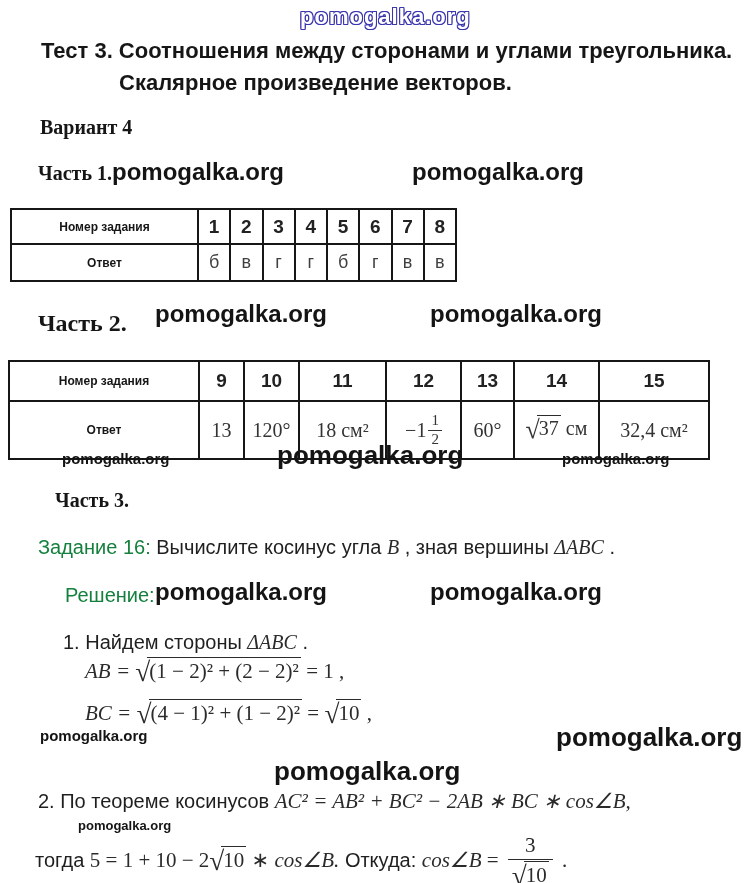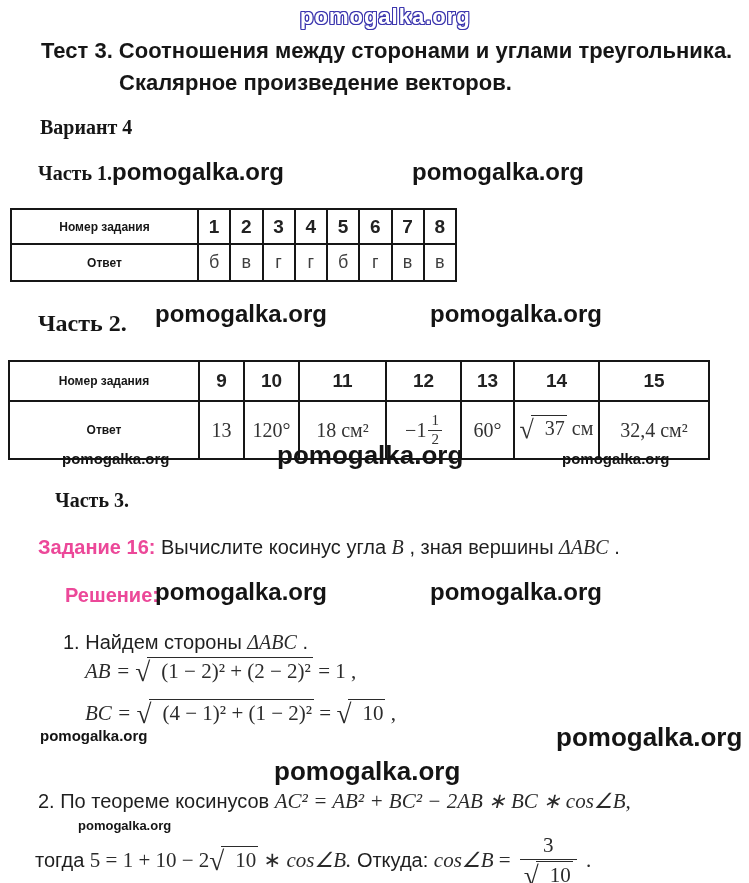--- a/index.html
+++ b/index.html
@@ -31,25 +31,25 @@
   td { border:2px solid #161616; text-align:center; vertical-align:middle; overflow:hidden; }
   .t-label { font-size:12px; font-weight:700; color:#161616; }
   .t-num { font-size:19px; font-weight:700; color:#222222; }
   .t-ans1 { font-size:18px; font-weight:400; color:#3f3f3f; }
   .t-ans2 { font-family:"Liberation Serif", serif; font-size:20px; font-weight:400; color:#333333; }
 
   
   .math { font-family:"Liberation Serif", serif; font-size:21px; color:#2b2b2b; }
   .it { font-style:italic; }
   .sans20 { font-size:20px; color:#1f1f1f; }
-  .sansb20 { font-size:20px; font-weight:700; color:#ec4899; }
+  .sansb20 { font-size:20px; font-weight:400; color:#15803d; }
 
   .sqrt { display:inline-block; white-space:nowrap; }
   .sqrt .sign { font-style:normal; font-size:1.3em; line-height:1; vertical-align:-0.12em; margin-right:-3px; }
-  .sqrt .rad { border-top:1.7px solid #2b2b2b; padding:1px 2px 0 14px; font-style:normal; }
+  .sqrt .rad { border-top:1.7px solid #2b2b2b; padding:1px 2px 0 2px; font-style:normal; }
 
   .bigfrac { display:inline-block; vertical-align:middle; text-align:center; line-height:1.15; margin:0 4px; }
   .bigfrac .fnum { display:block; border-bottom:1.7px solid #2b2b2b; padding:0 10px 2px; }
   .bigfrac .fden { display:block; padding:3px 4px 0; }
 
   .cellfrac { display:inline-block; vertical-align:middle; text-align:center; font-size:15px; line-height:1.05; margin-left:2px; }
   .cellfrac .fnum { display:block; border-bottom:1.4px solid #333; padding:0 3px 1px; }
   .cellfrac .fden { display:block; padding:1px 3px 0; }
   .cellrow { display:inline-flex; align-items:center; }
 </style>

